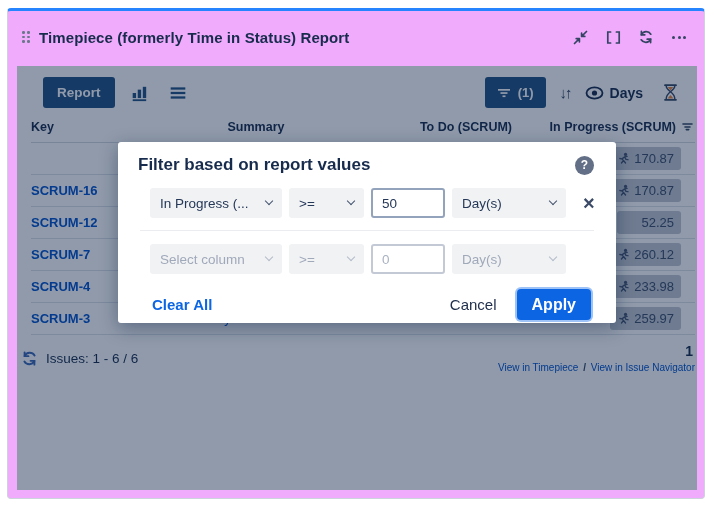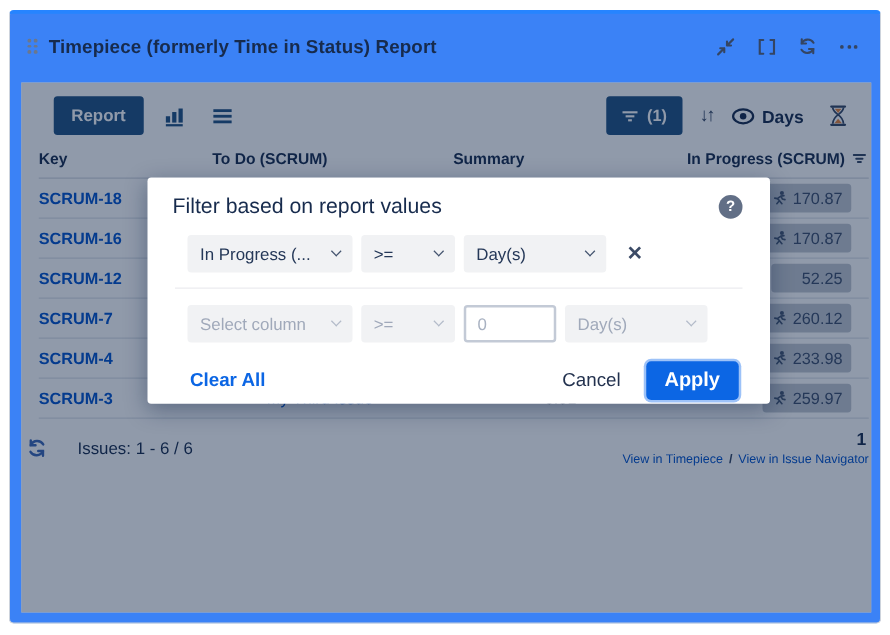--- a/index.html
+++ b/index.html
@@ -1,21 +1,21 @@
 <!DOCTYPE html>
 <html><head>
 <meta charset="utf-8">
 <style>
   * { margin:0; padding:0; box-sizing:border-box; }
   html,body { width:712px; height:508px; background:#fff; font-family:"Liberation Sans", sans-serif; }
   .stage { position:relative; width:712px; height:508px; background:#fff; overflow:hidden; }
 
   
   .card { position:absolute; left:7px; top:8px; width:698px; height:491px;
-          background:#3b82f6; border:1px solid #cdd3dc; border-top:3px solid #2684FF;
+          background:#f0abfc; border:1px solid #cdd3dc; border-top:3px solid #2684FF;
           border-radius:4px; }
 
   
   .card-header { height:52px; display:flex; align-items:center; padding:0 16px 0 14px; }
   .drag-dots { display:grid; grid-template-columns:3px 3px; grid-gap:2px; margin-right:9px; }
   .drag-dots i { width:2.5px; height:2.5px; background:#6B778C; border-radius:50%; }
   .card-title { font-size:15px; font-weight:bold; color:#172B4D; letter-spacing:.1px; }
   .header-icons { margin-left:auto; display:flex; align-items:center; gap:15px; }
   .hicon { display:flex; align-items:center; justify-content:center; width:18px; height:18px; cursor:pointer; }
   .hicon svg { stroke:#344563; stroke-width:1.7; fill:none; stroke-linecap:round; }
@@ -53,36 +53,36 @@
   .thead-row .c-inprog { font-weight:bold; gap:6px; padding-right:2px; }
   .key-link { color:#0052CC; font-weight:bold; font-size:13px; text-decoration:none; cursor:pointer; }
   .summary-link { color:#0052CC; cursor:pointer; }
   .pill { display:flex; align-items:center; gap:4px; background:#C1C7D0; border-radius:3px;
           height:23px; padding:0 7px; min-width:64px; justify-content:flex-end; }
   .pill-val { font-size:13px; color:#3c4d6b; }
   .col-filter-glyph svg { stroke:#344563; stroke-width:1.6; fill:none; stroke-linecap:round; }
 
   
   .table-footer { display:flex; padding:8px 2px 0 4px; }
-  .issues-wrap { display:flex; align-items:center; gap:24px; }
+  .issues-wrap { display:flex; align-items:center; gap:8px; }
   .issues-label { font-size:13.5px; color:#172B4D; }
   .tf-right { margin-left:auto; text-align:right; }
   .page-num { font-size:14px; font-weight:bold; color:#172B4D; padding-right:2px; }
   .view-links { font-size:10px; margin-top:3px; white-space:nowrap;text-align:center; }
   .view-links a { color:#0052CC; text-decoration:none; cursor:pointer; }
   .slash { color:#344563; font-weight:bold; padding:0 2px; }
 
   
   .dim { position:absolute; inset:0; background:rgba(9,30,66,0.45); z-index:4; }
 
   
   .modal { position:absolute; left:110px; top:131px; width:498px; height:181px; background:#fff;
            border-radius:3px; box-shadow:0 5px 18px rgba(9,30,66,.38); z-index:10; }
   .modal-head { display:flex; align-items:center; padding:13px 22px 0 20px; }
-  .modal-title { font-size:17px; font-weight:normal; color:#172B4D; }
+  .modal-title { font-size:17px; font-weight:bold; color:#172B4D; }
   .help-icon { margin-left:auto; width:19px; height:19px; border-radius:50%; background:#626F86;
                color:#fff; font-size:12px; font-weight:bold; display:flex; align-items:center;
                justify-content:center; cursor:pointer; }
   .filter-row { display:flex; align-items:center; gap:7px; padding:0 0 0 32px; margin-top:13px; height:30px; }
   .dd { display:flex; align-items:center; justify-content:space-between; background:#F1F2F4;
         border-radius:3px; height:30px; padding:0 10px; font-size:13.5px; color:#253858; cursor:pointer; }
   .dd-col { width:132px; }
   .dd-op  { width:75px; }
   .dd-unit{ width:114px; }
   .chev { width:6px; height:6px; border-right:1.8px solid #44546F; border-bottom:1.8px solid #44546F;
@@ -196,34 +196,33 @@
               <path d="M4.8 3 h5.4 L7.5 6.4 Z" fill="#E8833A"></path>
               <path d="M7.5 11 l3 3.6 h-6 Z" fill="#E8833A"></path>
             </svg>
           </span>
         </div>
       </div>
 
       <div class="rtable">
         <div class="trow thead-row">
           <span class="cell c-key">Key</span>
+          <span class="cell c-summary">Summary</span>
           <span class="cell c-todo">To Do (SCRUM)</span>
-          <span class="cell c-summary">Summary</span>
           <span class="cell c-inprog">
             <span>In Progress (SCRUM)</span>
             <span class="col-filter-glyph">
               <svg width="11" height="9" viewBox="0 0 11 9">
                   <path d="M1 2 h9 M3 5 h5 M4.3 7.6 h2.4"></path>
                 </svg>
             </span>
           </span>
         </div>
 
         <div class="trow">
-          <span class="cell c-key"><a class="key-link">SCRUM-18</a></span>
           <span class="cell c-summary summary-link"></span>
           <span class="cell c-todo"></span>
           <span class="cell c-inprog">
               <span class="pill">
             <svg class="runner" width="13" height="13" viewBox="0 0 16 16">
                   <circle cx="10.5" cy="3" r="2" fill="#44546F"></circle>
                   <path d="M9.5 6 L6 8.5 L8 10.5 L5.5 13.5 M9.5 6 L11 9 L13.5 9.5 M9.5 6 L12.5 5.5 M6 8.5 L3.5 8 M8 10.5 L10.5 13.5" stroke="#44546F" stroke-width="1.6" fill="none" stroke-linecap="round"></path>
                 </svg>
             <span class="pill-val">170.87</span>
               </span>
@@ -333,20 +332,21 @@
 
       <div class="filter-row">
         <span class="dd dd-col">
           <span>In Progress (...</span>
             <span class="chev"></span>
         </span>
         <span class="dd dd-op">
           <span>&gt;=</span>
             <span class="chev"></span>
         </span>
+        <input class="num-input" type="text" value="50" style="">
         <span class="dd dd-unit">
           <span>Day(s)</span>
             <span class="chev"></span>
         </span>
         <span class="remove-x">×</span>
       </div>
 
       <div class="row-divider"></div>
 
       <div class="filter-row disabled">

